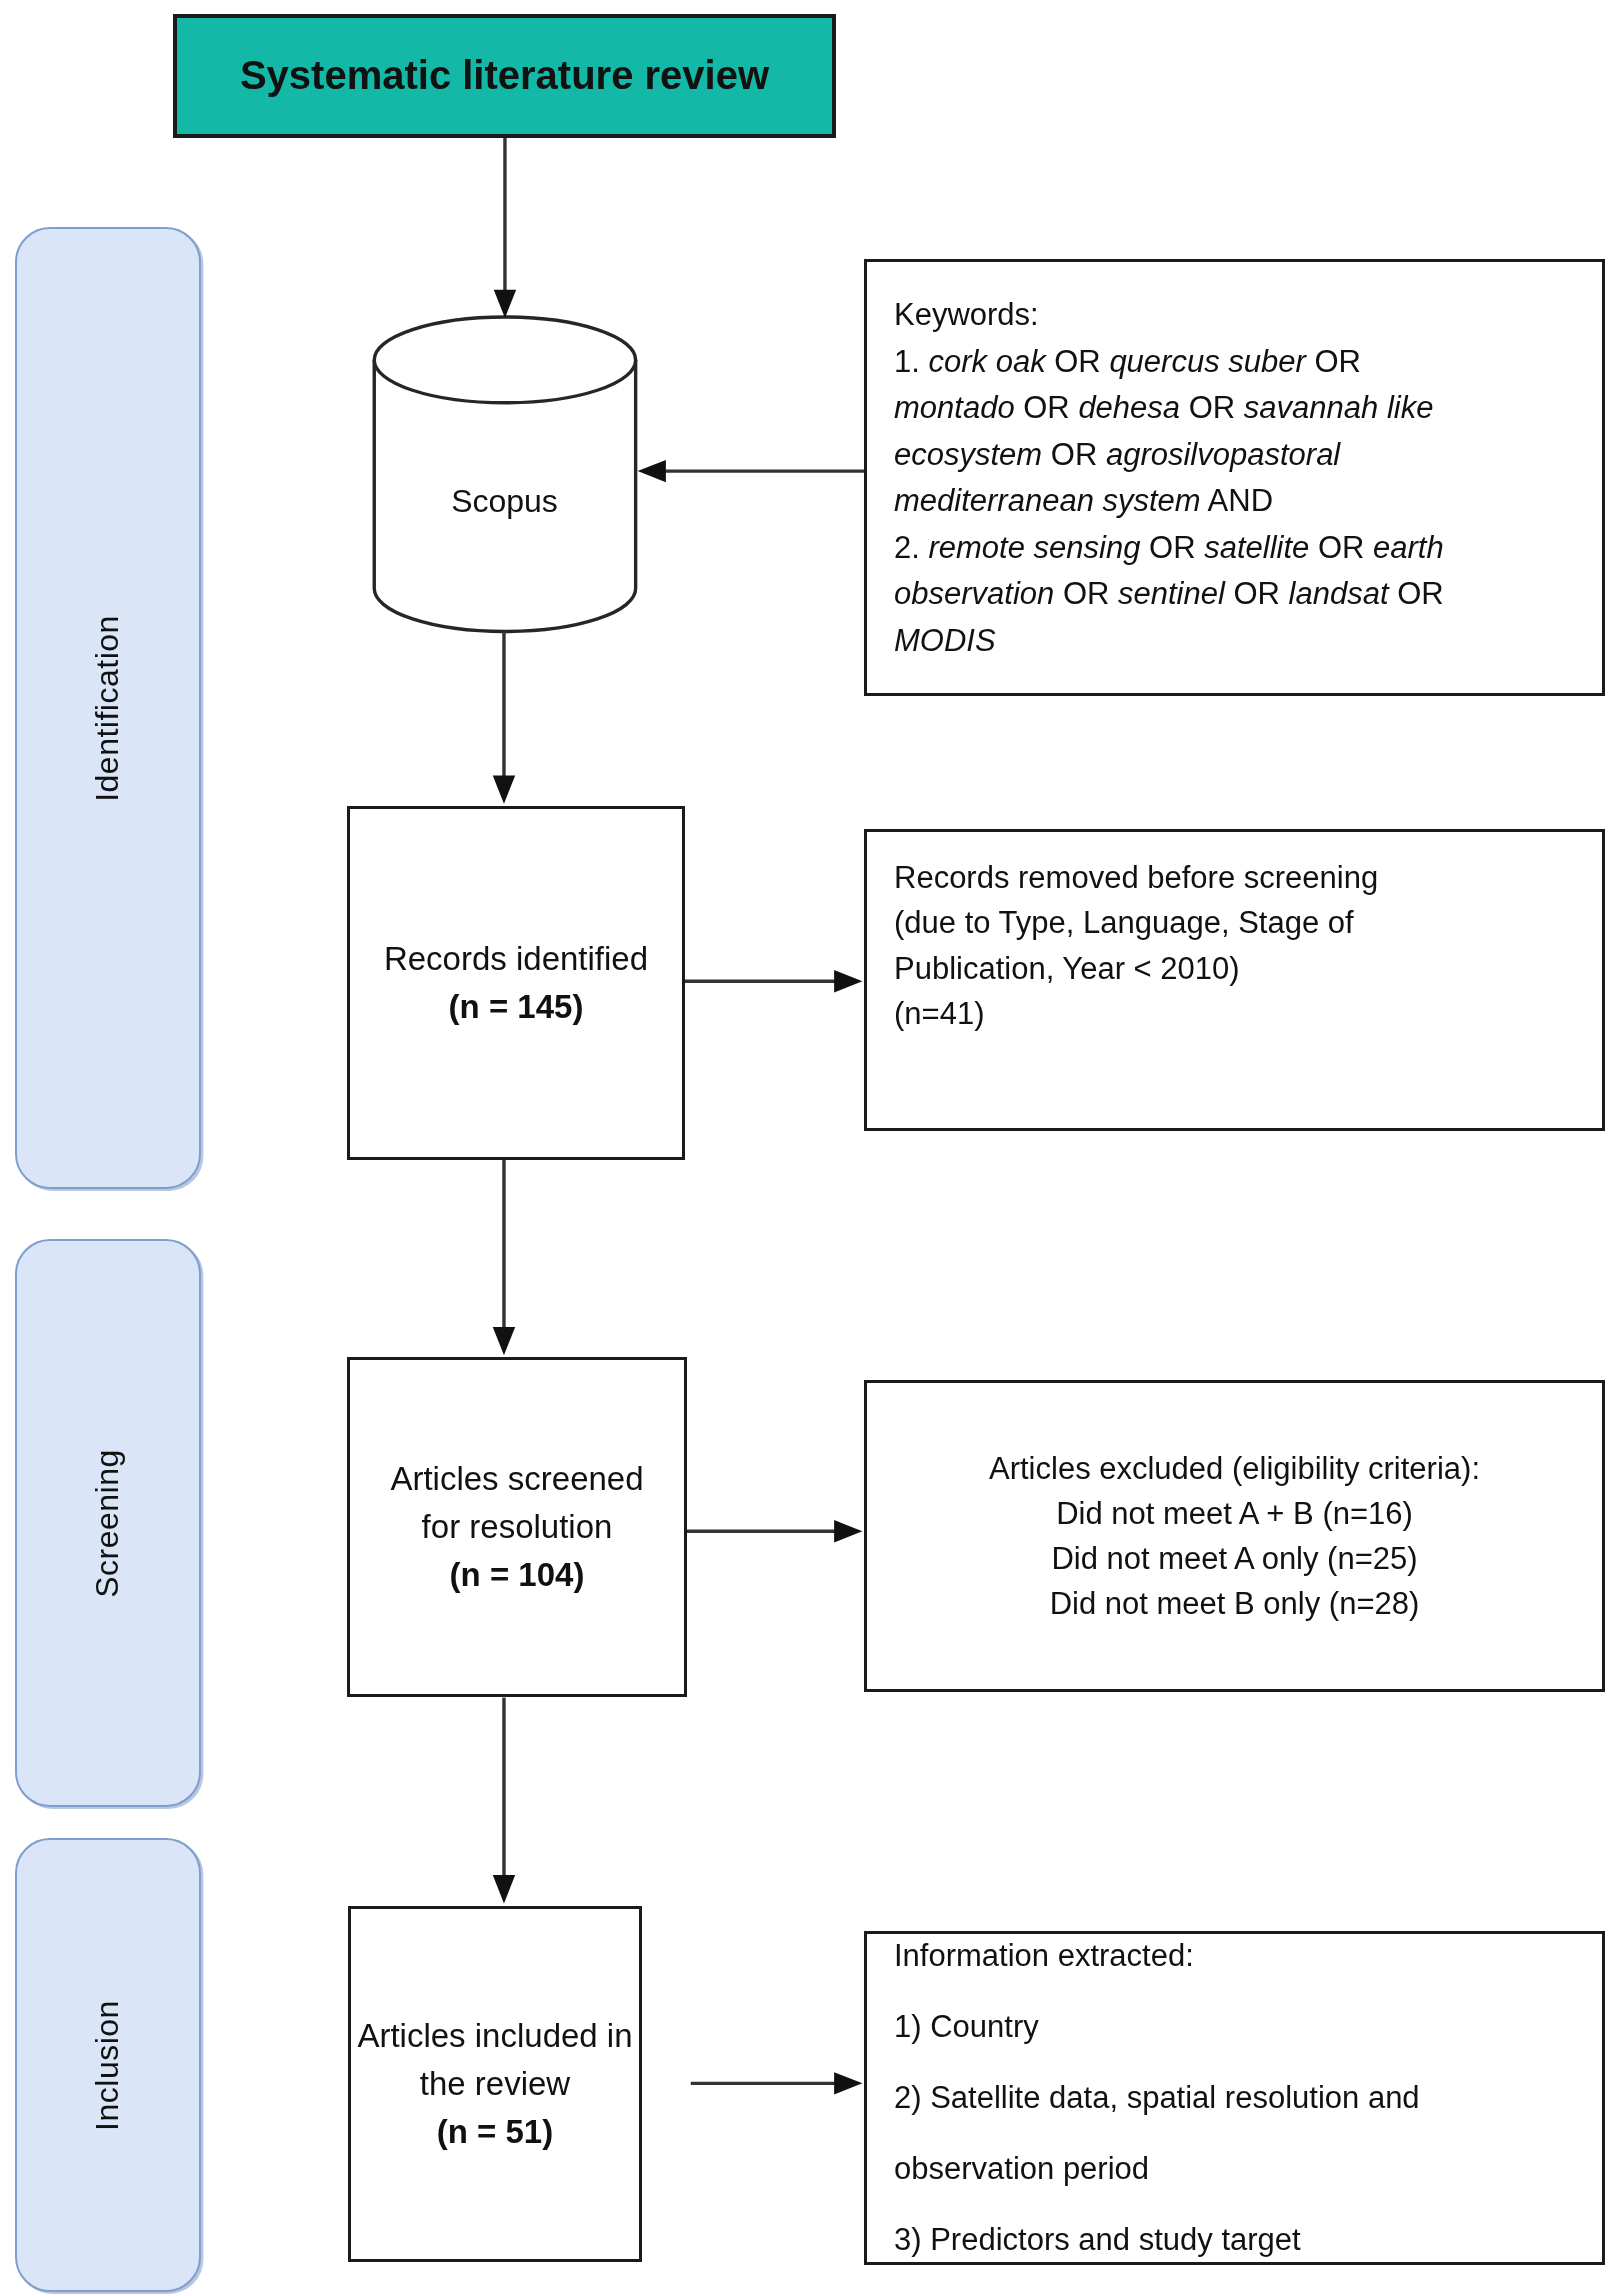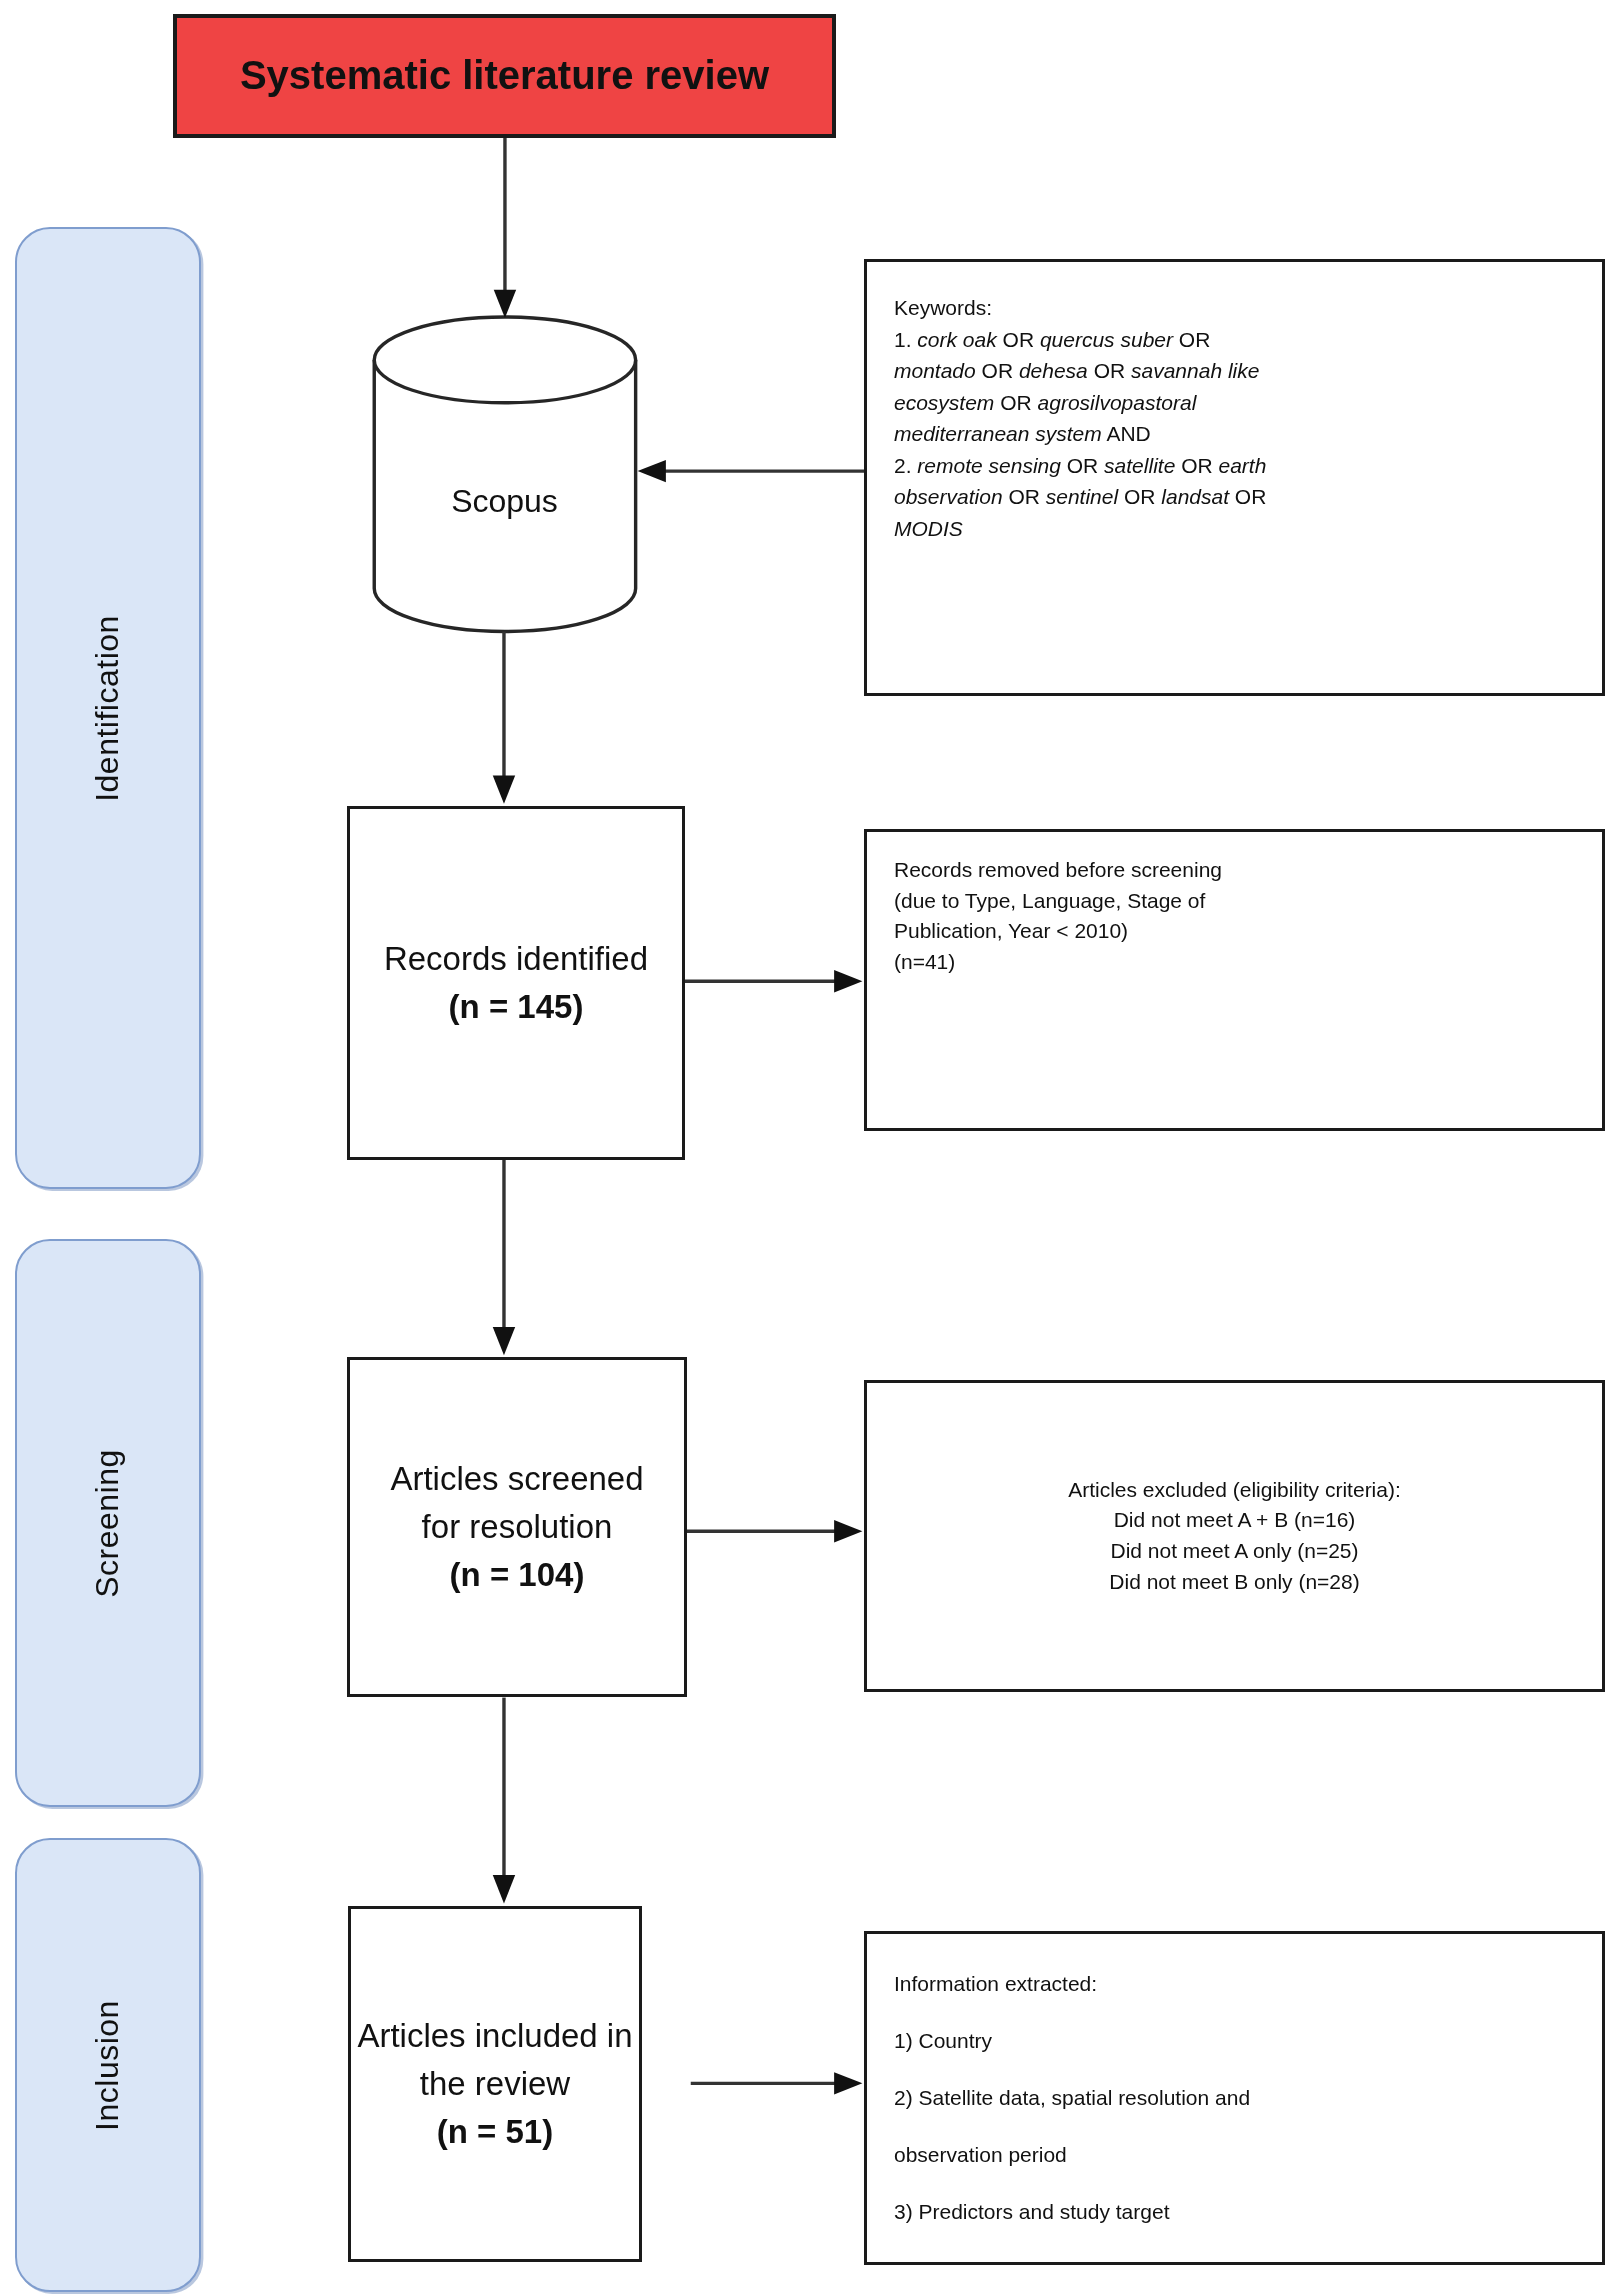--- a/index.html
+++ b/index.html
@@ -32,21 +32,21 @@
     font-size:32px;letter-spacing:0.5px;color:#111;
   }
   
   #connector-layer{position:absolute;left:0;top:0;}
   .conn{stroke:var(--line);stroke-width:7;fill:none;}
   .head{fill:var(--arrow-head);stroke:none;}
   .cyl{fill:#ffffff;stroke:#262626;stroke-width:7;}
   
   #title-box{
     position:absolute;left:173px;top:13.7px;width:663px;height:124px;
-    border:4.4px solid var(--box-border);background:#ef4444;
+    border:4.4px solid var(--box-border);background:#14b8a6;
     display:flex;align-items:center;justify-content:center;
     font-weight:bold;font-size:40px;
   }
   
   #database-label{
     position:absolute;left:374px;top:483px;width:261px;
     text-align:center;font-size:32px;
   }
   
   .flow-box{
@@ -54,21 +54,21 @@
     display:flex;flex-direction:column;align-items:center;justify-content:center;
     text-align:center;font-size:33px;line-height:1.45;margin-left:12px;
   }
   #records-identified-box{left:335px;top:806px;width:338px;height:354px;}
   #articles-screened-box{left:335px;top:1357px;width:340px;height:340px;}
   #articles-included-box{left:336px;top:1906px;width:294px;height:356px;justify-content:center;}
   .n-line{font-weight:bold;}
   
   .side-box{
     position:absolute;border:3.4px solid var(--box-border);background:#ffffff;
-    font-size:21px;line-height:1.46;padding:0 27px;
+    font-size:31px;line-height:1.46;padding:0 27px;
     display:flex;flex-direction:column;justify-content:center;text-align:left;
   }
   #keywords-box{left:864px;top:259px;width:741px;height:437px;line-height:1.5;
     display:block;padding-top:30px;white-space:pre-wrap;}
   #keywords-box span.it{font-style:italic;}
   #records-removed-box{left:864px;top:829px;width:741px;height:302px;
     justify-content:flex-start;padding-top:23px;}
   #articles-excluded-box{left:864px;top:1380px;width:741px;height:312px;text-align:center;}
   #information-extracted-box{left:864px;top:1931px;width:741px;height:334px;line-height:1.42;gap:27px;}
 </style>

